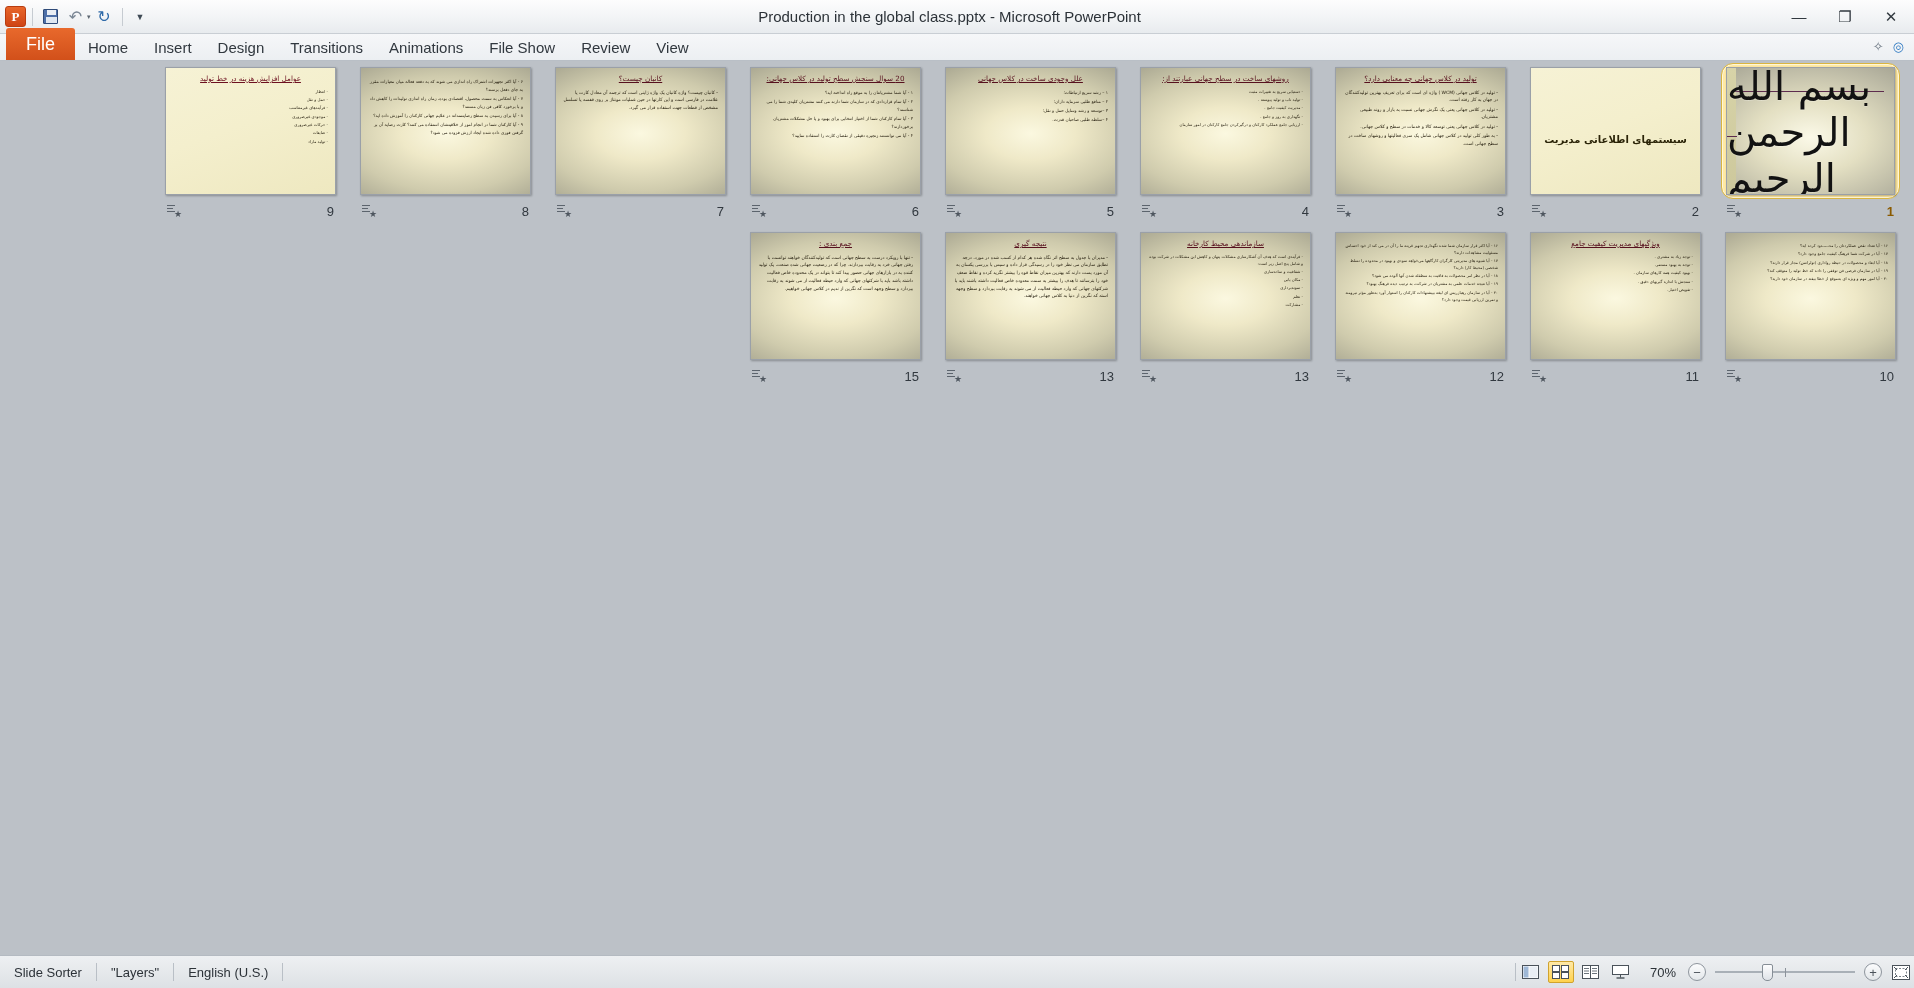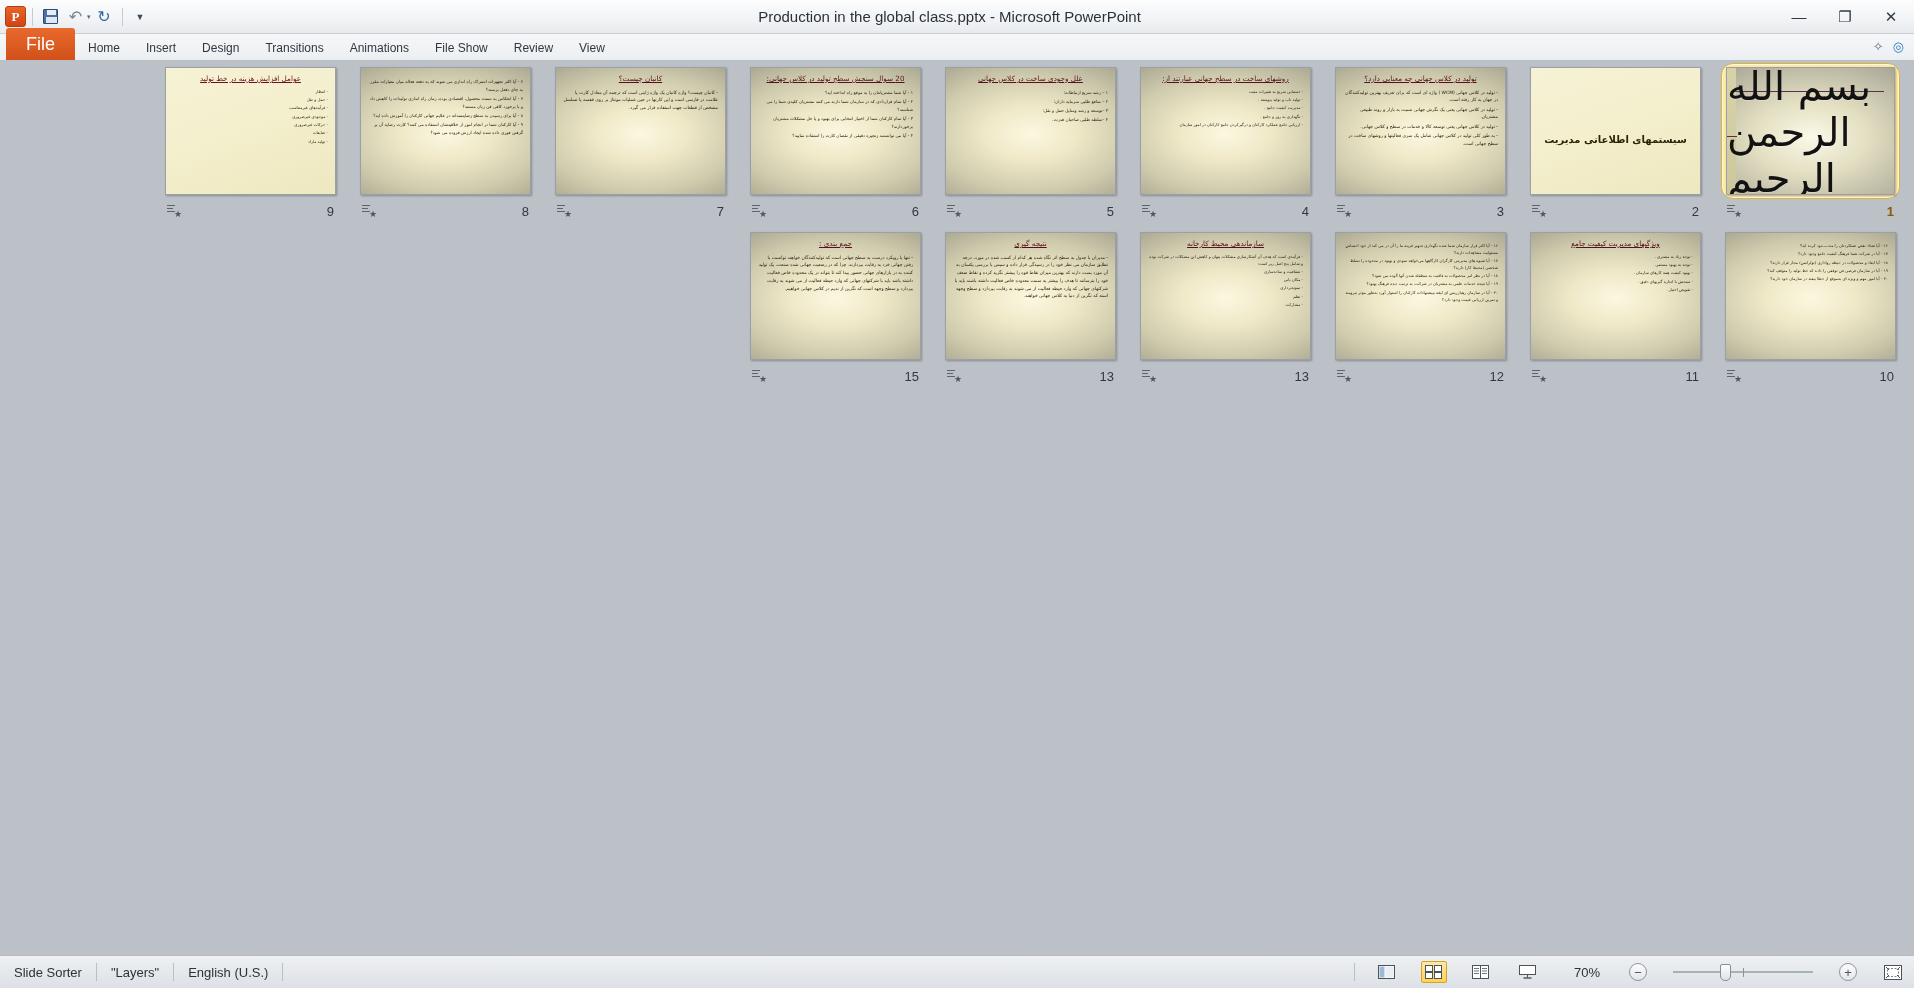--- a/index.html
+++ b/index.html
@@ -66,21 +66,21 @@
     position: relative;
   }
   .tab-file {
     background: linear-gradient(180deg,#e8692c,#d2501a);
     color: #fff; font-size: 18px;
     padding: 8px 20px 5px 20px;
     border-top-left-radius: 3px; border-top-right-radius: 3px;
     margin-left: 6px; height: 32px; line-height: 16px;
   }
   .tab {
-    font-size: 12px; color: #31383f;
+    font-size: 15px; color: #31383f;
     padding: 4px 13px 5px 13px; height: 24px; line-height: 16px;
   }
   .ribbon-right { margin-left: auto; display:flex; align-items:center; gap:9px; padding-right:10px; height:27px;}
   .r-ico { font-size: 13px; color: #6b7682; }
   .r-ico.help { color:#2f7ac2; }
 
   
   .workarea {
     position: absolute; top: 61px; left: 0; right: 0; bottom: 33px;
     background: #bcc1c7;
@@ -208,21 +208,21 @@
   
   .statusbar {
     position: absolute; left:0; right:0; bottom:0; height:33px;
     background: linear-gradient(180deg,#eef0f2 0%, #dde1e5 100%);
     border-top: 1px solid #b4bac1;
     display:flex; align-items:center;
     font-size: 13px; color: #2c3238;
   }
   .sb-item { padding: 0 14px; height:22px; display:flex; align-items:center; }
   .sb-sep { width:1px; height:18px; background:#b9bfc6; }
-  .sb-right { margin-left:auto; display:flex; align-items:center; gap:17px; padding-right:8px; }
+  .sb-right { margin-left:auto; display:flex; align-items:center; gap:0; padding-right:0; }
   .view-btn {
     width: 26px; height: 22px; margin: 0 2px;
     display:flex; align-items:center; justify-content:center;
     border: 1px solid transparent; border-radius:2px;
   }
   .view-btn.active {
     background: linear-gradient(180deg,#ffe9a8,#ffd24d);
     border: 1px solid #d0a32e;
   }
   .zoom-label { font-size:13px; color:#2c3238; padding:0 12px 0 14px; min-width:48px; text-align:right;}

